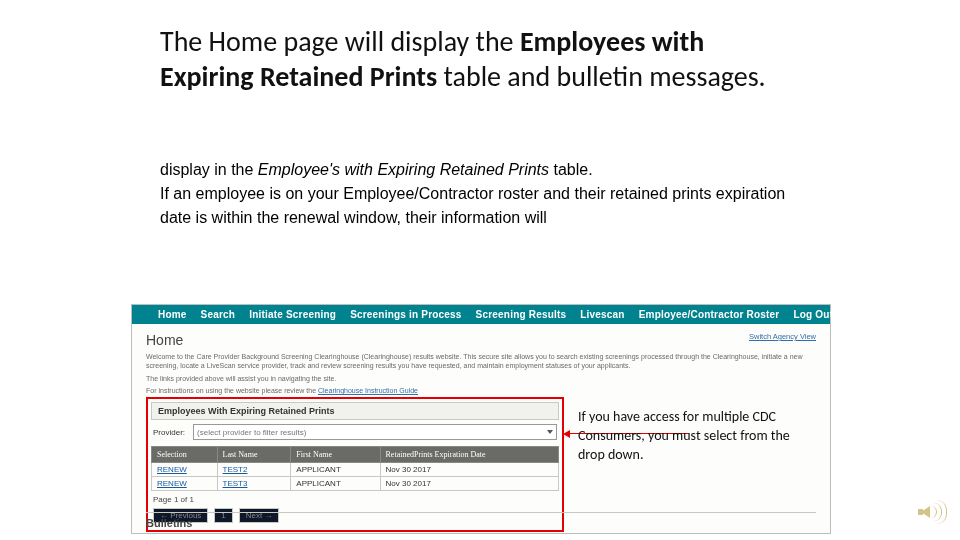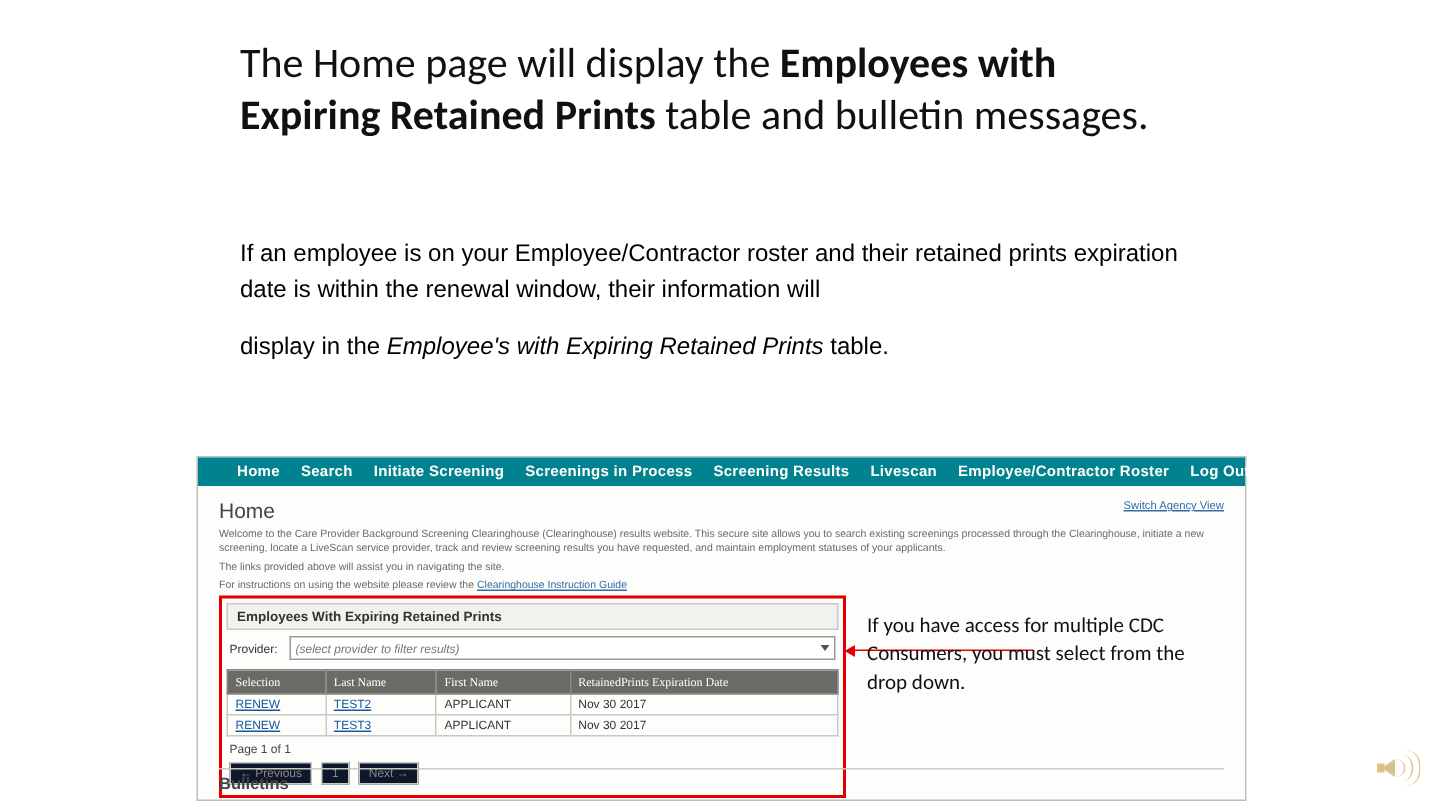--- a/index.html
+++ b/index.html
@@ -108,21 +108,20 @@
     flex:1;
     border:1px solid #999;
     background:#fff;
     height:14px;
     font-size:8px;
     display:flex;
     align-items:center;
     justify-content:space-between;
     padding:0 3px;
     color:#777;
-    font-style:italic;
   }
   .dropdown .caret {
     width:0;height:0;border-left:3px solid transparent;border-right:3px solid transparent;border-top:4px solid #555;
   }
   .tbl {
     width:100%;
     border-collapse:collapse;
     font-size:8px;
   }
   .tbl th {
@@ -215,24 +214,24 @@
 </head>
 <body>
 
 <div class="slide">
 
   <div class="title">
     <span>The Home page will display the </span><span class="bold">Employees with Expiring Retained Prints</span><span> table and bulletin messages.</span>
   </div>
 
   <div class="body-para">
-    <div>If an employee is on your Employee/Contractor roster and their retained prints expiration date is within the renewal window, their information will</div>
     <div style="margin-top:14px;">
       <span>display in the </span><span class="italic">Employee's with Expiring Retained Prints</span><span> table.</span>
     </div>
+    <div>If an employee is on your Employee/Contractor roster and their retained prints expiration date is within the renewal window, their information will</div>
   </div>
 
   <div class="shot">
     <div class="nav">
       <span>Home</span>
       <span>Search</span>
       <span>Initiate Screening</span>
       <span>Screenings in Process</span>
       <span>Screening Results</span>
       <span>Livescan</span>

